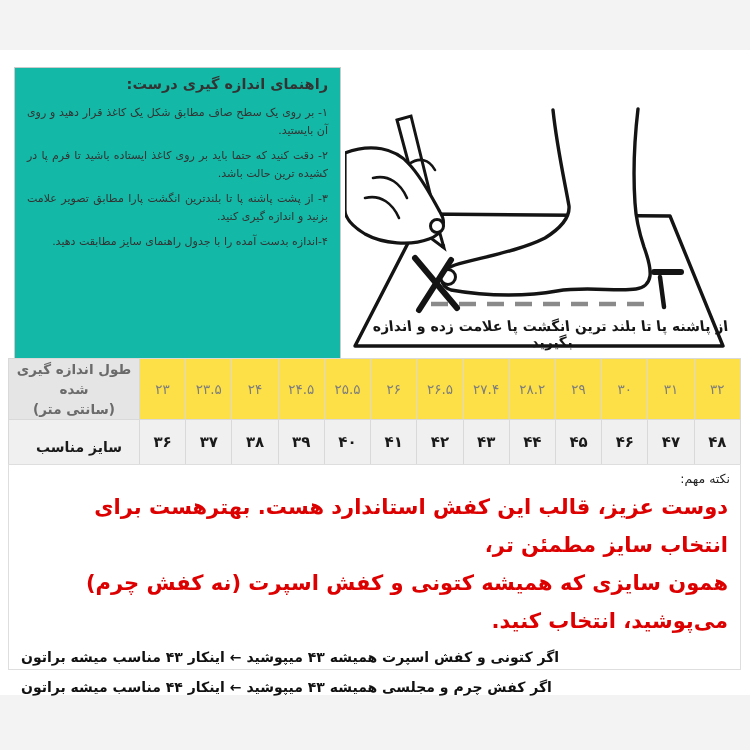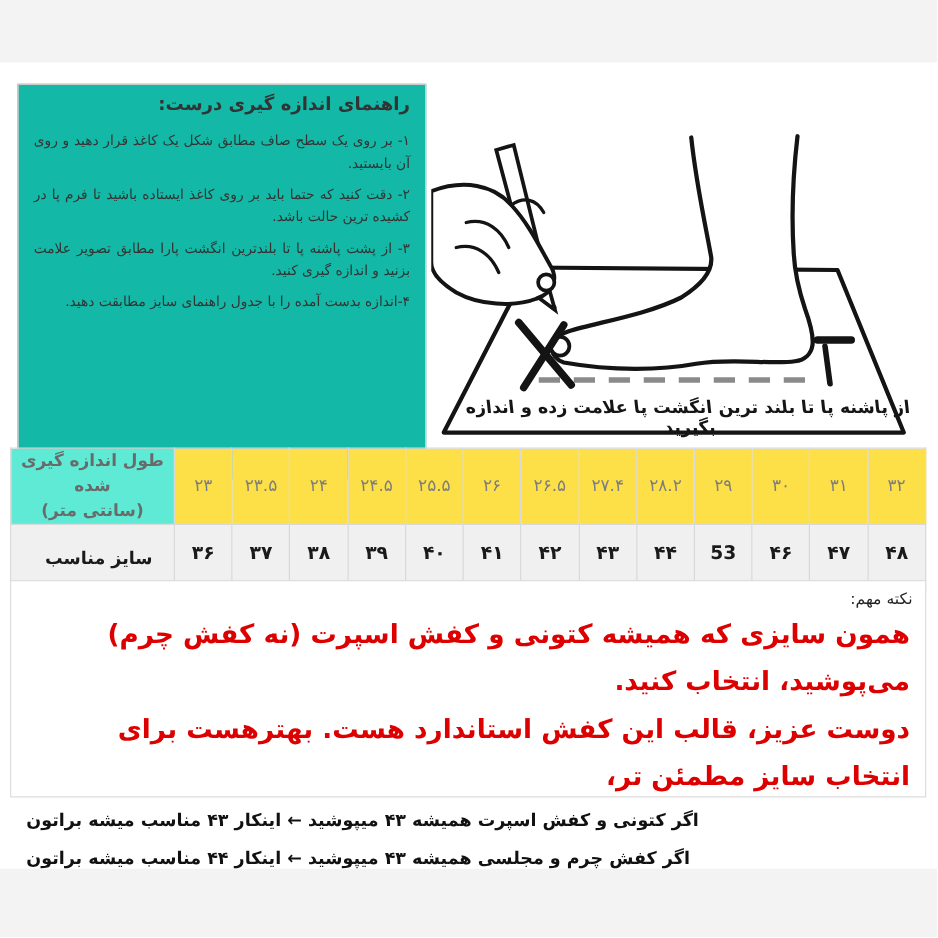--- a/index.html
+++ b/index.html
@@ -22,28 +22,28 @@
   .ill-caption{position:absolute;left:28px;right:16px;top:260px;text-align:center;direction:rtl;
     font-size:14px;font-weight:bold;color:#151515;transform:skewX(6deg);}
 
   
   table.size-table{position:absolute;left:8px;top:358px;width:733px;border-collapse:collapse;
     direction:ltr;table-layout:fixed;}
   table.size-table th,table.size-table td{border:1px solid #d9d9d9;text-align:center;
     vertical-align:middle;padding:0;}
   table.size-table th{width:130px;}
   tr.len-row{height:50px;}
-  tr.len-row th{font-size:13.5px;font-weight:bold;color:#6a6a6a;background:#5eead4;line-height:20px;}
+  tr.len-row th{font-size:13.5px;font-weight:bold;color:#6a6a6a;background:#e5e5e5;line-height:20px;}
   tr.len-row td{font-size:13.5px;color:#7d7d7d;background:#fde047;}
   tr.size-row{height:54px;}
   tr.size-row th{font-size:14px;font-weight:bold;color:#1a1a1a;background:#f0f0f0;padding-left:10px;}
   tr.size-row td{font-size:15px;font-weight:bold;color:#1a1a1a;background:#f0f0f0;padding-bottom:10px;}
 
   
-  .note-box{position:absolute;left:8px;top:464px;width:733px;height:174px;box-sizing:border-box;
+  .note-box{position:absolute;left:8px;top:464px;width:733px;height:206px;box-sizing:border-box;
     border:1px solid #dedede;background:#fff;direction:rtl;}
   .note-label{font-size:12.5px;color:#222;text-align:right;padding:6px 10px 0;}
   .warning{font-size:21px;font-weight:bold;line-height:38px;text-align:right;padding:2px 12px 0;}
   .example-label{font-size:13px;color:#8a8a8a;text-align:right;padding:14px 12px 0;}
   .examples{font-size:14px;font-weight:bold;color:#111;line-height:30px;text-align:left;
     padding:2px 12px 0;}
 </style>
 </head>
 <body>
 
@@ -122,32 +122,32 @@
       <th>سایز مناسب</th>
     <td>۳۶</td>
           <td>۳۷</td>
           <td>۳۸</td>
           <td>۳۹</td>
           <td>۴۰</td>
           <td>۴۱</td>
           <td>۴۲</td>
           <td>۴۳</td>
           <td>۴۴</td>
-          <td>53</td>
+          <td>۴۵</td>
           <td>۴۶</td>
           <td>۴۷</td>
           <td>۴۸</td>
         </tr>
   </tbody>
     </table>
 
   <div class="note-box">
     <div class="note-label">نکته مهم:</div>
     <div class="warning" style="color: rgb(221, 0, 0);">
+      <div>دوست عزیز، قالب این کفش استاندارد هست. بهترهست برای انتخاب سایز مطمئن تر،</div>
       <div>همون سایزی که همیشه کتونی و کفش اسپرت (نه کفش چرم) می‌پوشید، انتخاب کنید.</div>
-      <div>دوست عزیز، قالب این کفش استاندارد هست. بهترهست برای انتخاب سایز مطمئن تر،</div>
     </div>
     <div class="examples">
       <div>اگر کتونی و کفش اسپرت همیشه ۴۳ میپوشید ← اینکار ۴۳ مناسب میشه براتون</div>
       <div>اگر کفش چرم و مجلسی همیشه ۴۳ میپوشید ← اینکار ۴۴ مناسب میشه براتون</div>
     </div>
   </div>
 </div>
 
 </body></html>

